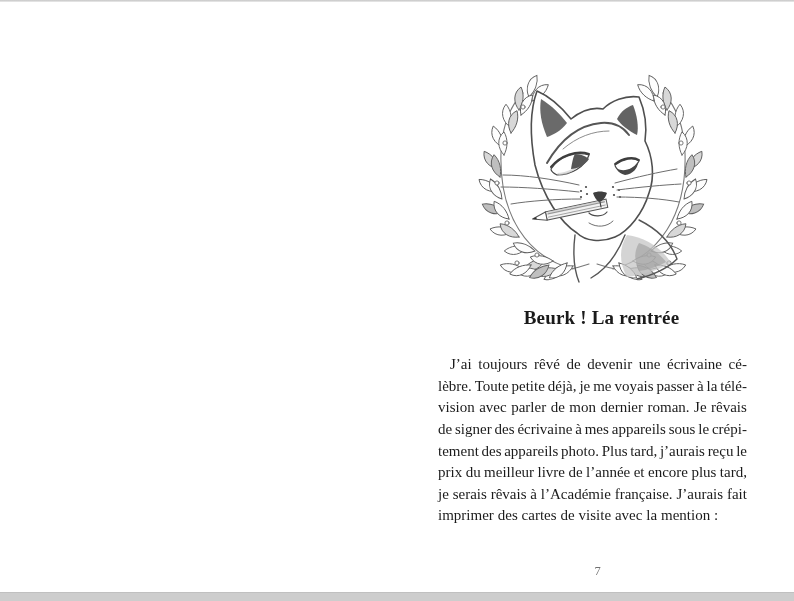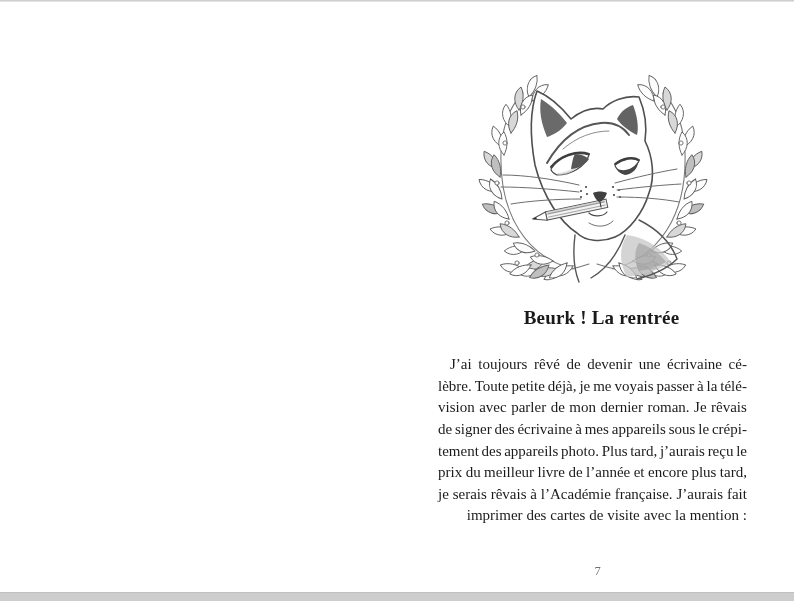--- a/index.html
+++ b/index.html
@@ -25,21 +25,21 @@
     transform:translateX(9px);
     text-align:center;font-weight:bold;font-size:19px;line-height:28px;
     color:#1a1a1a;letter-spacing:.2px;white-space:nowrap;
   }
 
   .para{position:absolute;left:438px;top:356px;width:309px;
     font-size:15px;color:#1b1b1b;}
   .para .line{display:flex;justify-content:space-between;align-items:baseline;
     height:21.65px;}
   .para .line:first-child{padding-left:12px;}
-  .para .line:last-child{justify-content:flex-end;gap:.26em;}
+  .para .line:last-child{justify-content:flex-start;gap:.26em;}
 
   .folio{position:absolute;left:438px;top:564px;width:309px;
     transform:translateX(5px);
     text-align:center;font-size:12.5px;color:#707070;}
 </style>
 </head>
 <body>
 
 <div class="top-edge"></div>
 <div class="right-edge"></div>

